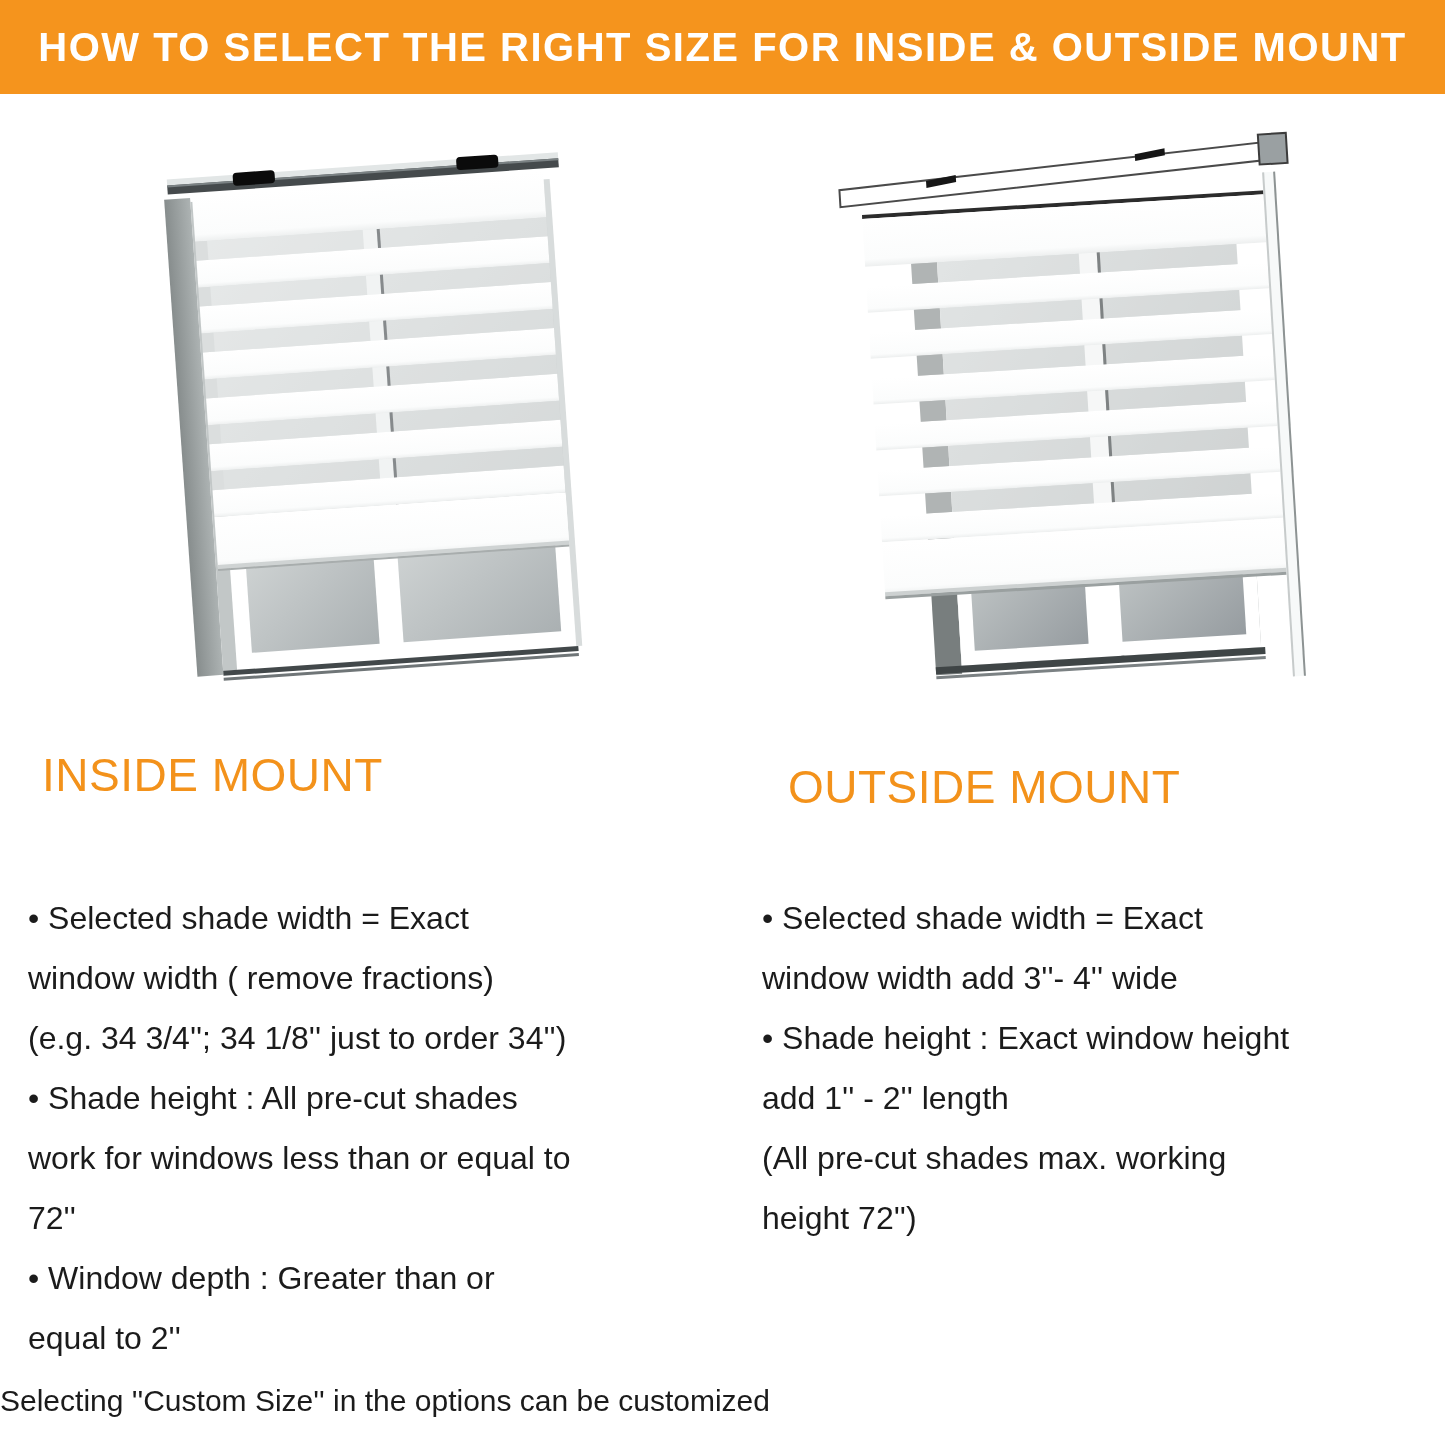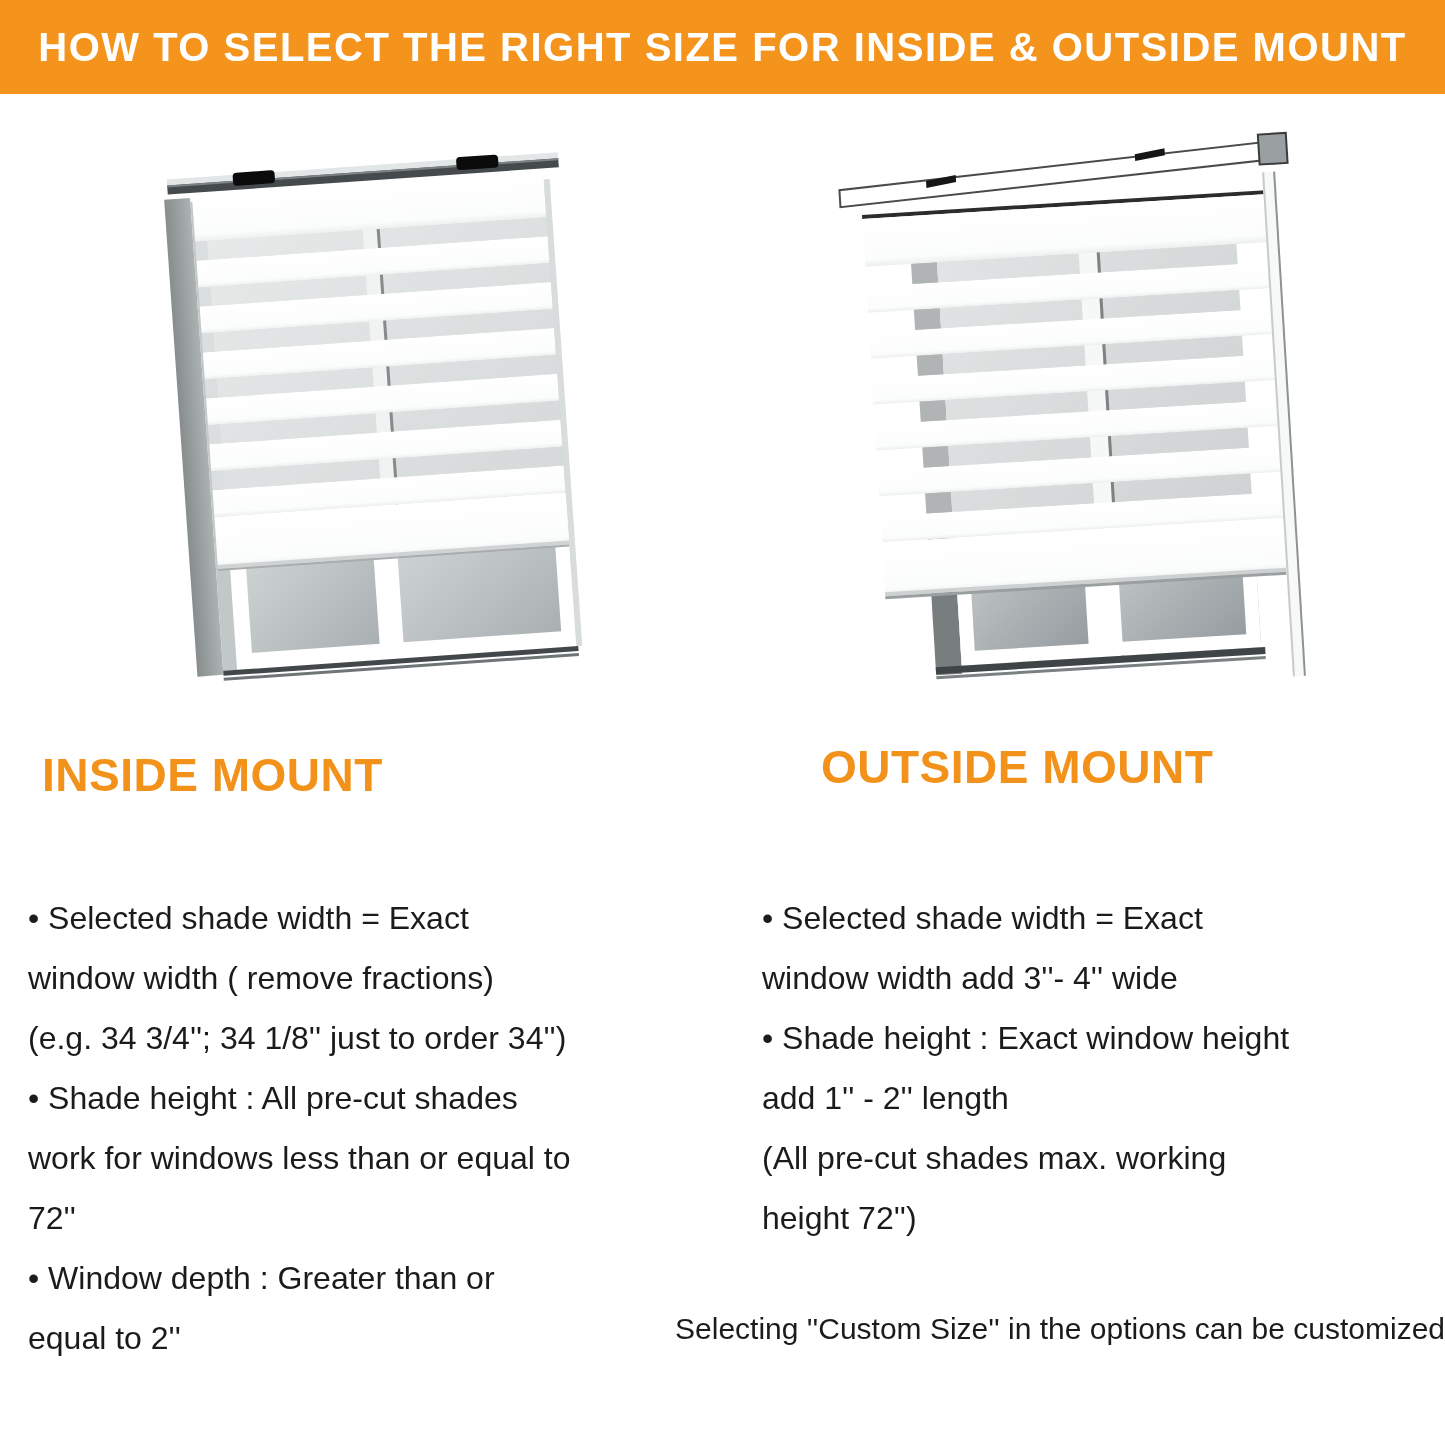--- a/index.html
+++ b/index.html
@@ -28,42 +28,42 @@
     font-weight:bold;
     letter-spacing:1.5px;
     white-space:nowrap;
   }
   .illustration{position:absolute;}
   .illustration svg{display:block;}
   .mount-heading{
     position:absolute;
     margin:0;
     font-size:46px;
-    font-weight:bold;
+    font-weight:normal;
     letter-spacing:0.5px;
     color:var(--heading-orange);
     white-space:nowrap;
   }
   #inside-heading{left:42px;top:748px;}
-  #outside-heading{left:788px;top:740px;margin-left:33px;}
+  #outside-heading{left:788px;top:760px;}
   .bullets{
     position:absolute;
     top:888px;
     width:700px;
     font-size:32px;
     line-height:60px;
     color:var(--text-color);
     white-space:pre-line;
   }
   #inside-bullets{left:28px;}
   #outside-bullets{left:762px;}
   .footer-note{
     position:absolute;
-    left:0;top:1312px;width:1445px;
-    text-align:right;
+    left:0;top:1384px;width:1445px;
+    text-align:left;
     font-size:30px;
     color:var(--text-color);
   }
 </style>
 </head>
 <body>
 
 <div class="page">
 
   <header class="banner">

